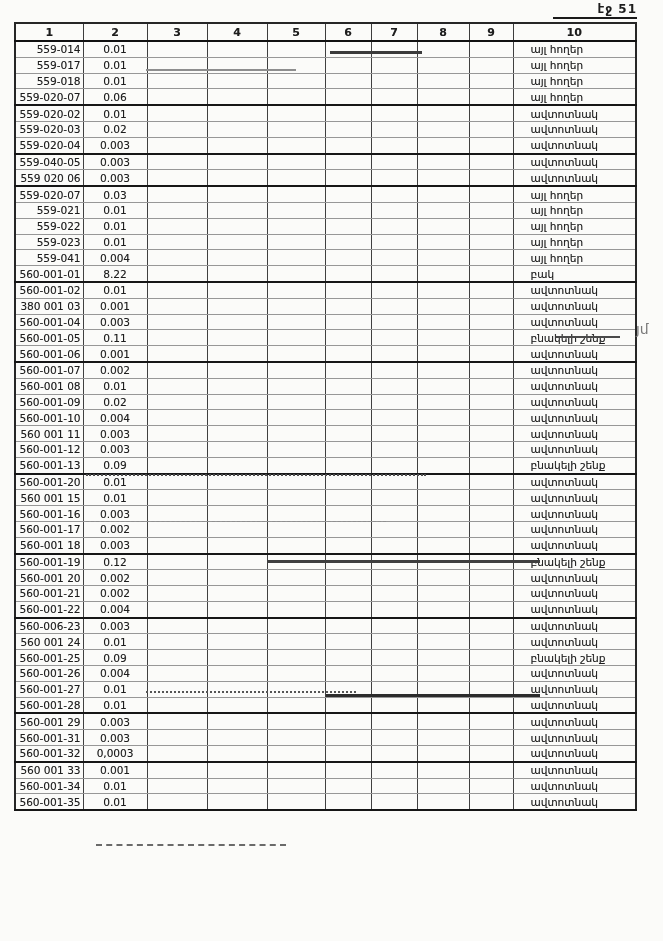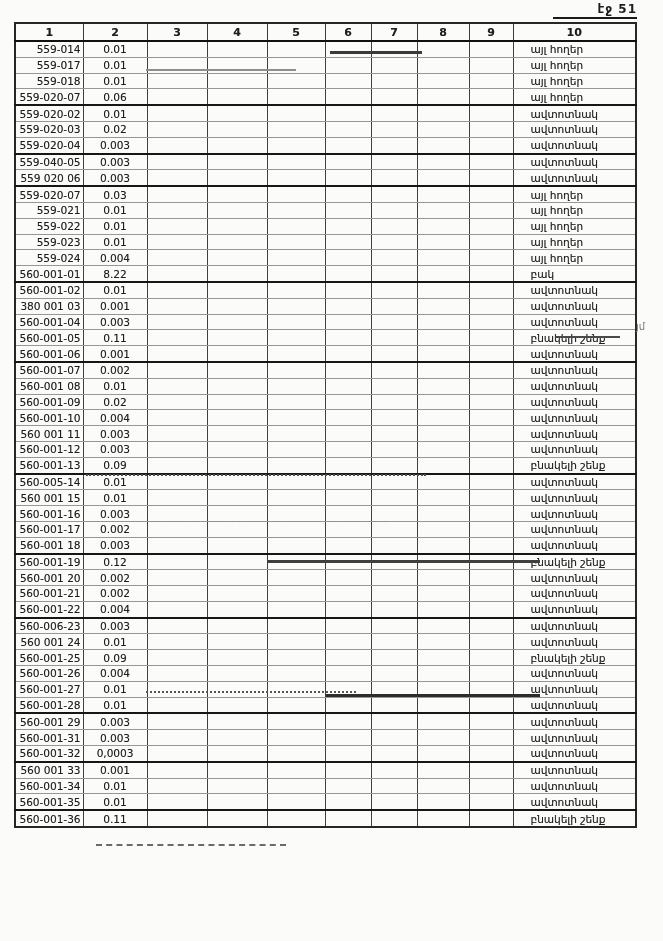--- a/index.html
+++ b/index.html
@@ -33,21 +33,21 @@
     white-space:nowrap;overflow:hidden;
   }
   .tbl td,.tbl th{text-shadow:0.2px 0.2px 0.3px rgba(25,25,25,0.4);}
   .tbl tr.hb td{border-bottom:2px solid #161616;}
   td.c-code{text-align:right;padding-left:3px;}
   td.c-val{text-align:center;}
   td.c-note{text-align:left;padding-left:17px;}
   .art{position:absolute;}
   .margin-mark{
     position:absolute;left:636px;top:321px;
-    font-size:10px;color:#7a7a7a;
+    font-size:14px;color:#7a7a7a;
   }
 </style>
 </head>
 <body>
 
 <div class="page-label">էջ 51</div>
 
 <table class="tbl">
   <colgroup>
     <col style="width:68px">
@@ -226,21 +226,21 @@
         <td class="c-empty"></td>
         <td class="c-empty"></td>
         <td class="c-empty"></td>
         <td class="c-empty"></td>
         <td class="c-empty"></td>
         <td class="c-empty"></td>
         <td class="c-empty"></td>
         <td class="c-note">այլ հողեր</td>
       </tr>
       <tr>
-        <td class="c-code">559-024</td>
+        <td class="c-code">559-041</td>
         <td class="c-val">0.004</td>
         <td class="c-empty"></td>
         <td class="c-empty"></td>
         <td class="c-empty"></td>
         <td class="c-empty"></td>
         <td class="c-empty"></td>
         <td class="c-empty"></td>
         <td class="c-empty"></td>
         <td class="c-note">այլ հողեր</td>
       </tr>
@@ -394,21 +394,21 @@
         <td class="c-empty"></td>
         <td class="c-empty"></td>
         <td class="c-empty"></td>
         <td class="c-empty"></td>
         <td class="c-empty"></td>
         <td class="c-empty"></td>
         <td class="c-empty"></td>
         <td class="c-note">բնակելի շենք</td>
       </tr>
       <tr>
-        <td class="c-code">560-005-14</td>
+        <td class="c-code">560-001-20</td>
         <td class="c-val">0.01</td>
         <td class="c-empty"></td>
         <td class="c-empty"></td>
         <td class="c-empty"></td>
         <td class="c-empty"></td>
         <td class="c-empty"></td>
         <td class="c-empty"></td>
         <td class="c-empty"></td>
         <td class="c-note">ավտոտնակ</td>
       </tr>
@@ -644,32 +644,20 @@
         <td class="c-code">560-001-35</td>
         <td class="c-val">0.01</td>
         <td class="c-empty"></td>
         <td class="c-empty"></td>
         <td class="c-empty"></td>
         <td class="c-empty"></td>
         <td class="c-empty"></td>
         <td class="c-empty"></td>
         <td class="c-empty"></td>
         <td class="c-note">ավտոտնակ</td>
-      </tr>
-      <tr>
-        <td class="c-code">560-001-36</td>
-        <td class="c-val">0.11</td>
-        <td class="c-empty"></td>
-        <td class="c-empty"></td>
-        <td class="c-empty"></td>
-        <td class="c-empty"></td>
-        <td class="c-empty"></td>
-        <td class="c-empty"></td>
-        <td class="c-empty"></td>
-        <td class="c-note">բնակելի շենք</td>
       </tr>
     </tbody>
 </table>
 
 <div class="art" style="left:330px;top:51px;width:92px;height:2.5px;background:#3b3b3b;"></div>
 <div class="art" style="left:146px;top:69px;width:150px;height:2px;background:#8e8e8e;"></div>
 <div class="art" style="left:556px;top:336px;width:64px;height:2px;background:#4a4a4a;"></div>
 <div class="art" style="left:86px;top:474px;width:340px;border-top:2px dotted #4d4d4d;"></div>
 <div class="art" style="left:86px;top:521px;width:300px;border-top:1.5px dashed #8f8f8f;"></div>
 <div class="art" style="left:268px;top:560px;width:272px;height:2.5px;background:#3f3f3f;"></div>

